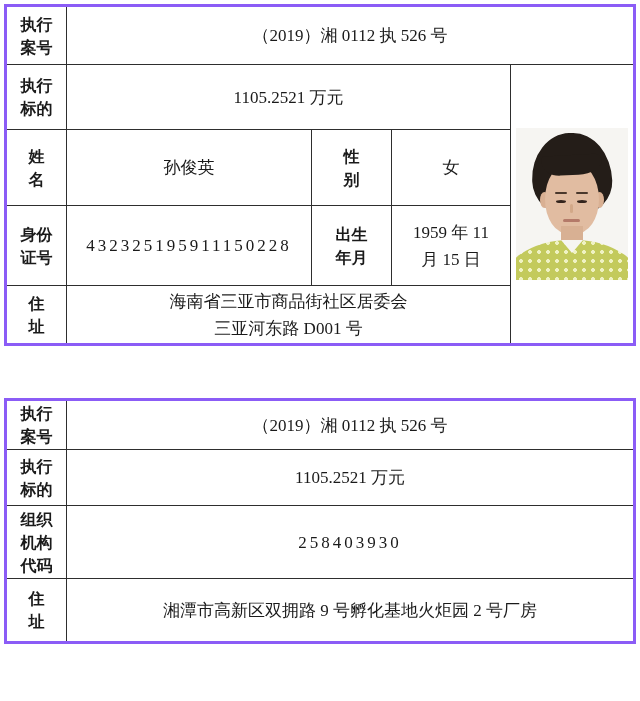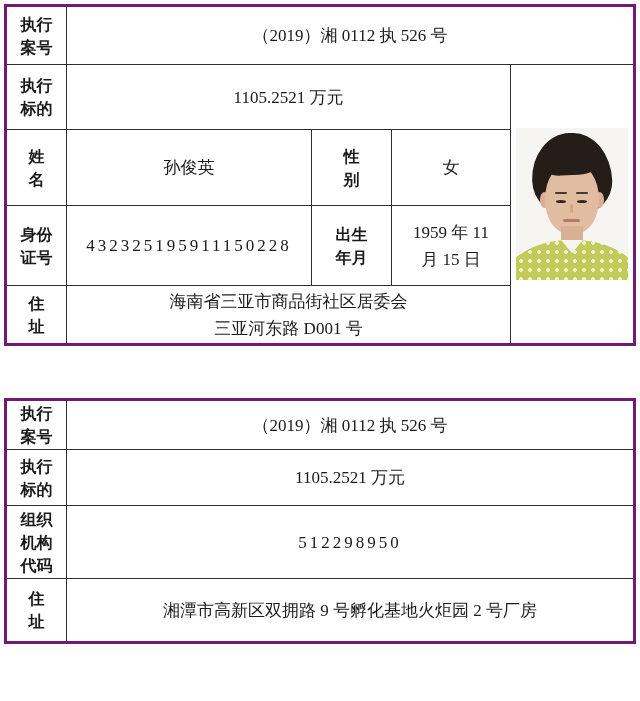--- a/index.html
+++ b/index.html
@@ -3,21 +3,21 @@
 <meta charset="utf-8">
 <style>
   html,body{margin:0;padding:0;}
   body{
     width:640px;height:701px;position:relative;background:#ffffff;
     font-family:"Liberation Serif","DejaVu Serif",serif;color:#1a1a1a;
   }
   table{border-collapse:collapse;table-layout:fixed;position:absolute;left:4px;background:#fff;}
   #table-person{top:4px;width:629px;}
   #table-company{top:398px;width:629px;}
-  table{border:3px solid #701a75;}
+  table{border:3px solid #8b5cf6;}
   td{border:1px solid #2e2e2e;padding:0 4px;text-align:center;vertical-align:middle;
      white-space:pre-line;overflow:hidden;}
   td.lbl{font-weight:bold;font-size:16px;line-height:23px;}
   td.val{font-size:17px;line-height:27px;margin-left:8px;}
   td.num{letter-spacing:3px;}
   td.photo-cell{padding:0;vertical-align:middle;}
 
   
   .photo{position:relative;width:112px;height:152px;margin:0 auto;background:#f6f5f2;overflow:hidden;}
   .photo *{position:absolute;}
@@ -124,21 +124,21 @@
   </tr>
   <tr style="height:56px">
     <td class="lbl">执行
 标的</td>
     <td class="val">1105.2521 万元</td>
   </tr>
   <tr style="height:73px">
     <td class="lbl">组织
 机构
 代码</td>
-    <td class="val num">512298950</td>
+    <td class="val num">258403930</td>
   </tr>
   <tr style="height:64px">
     <td class="lbl">住
 址</td>
     <td class="val">湘潭市高新区双拥路 9 号孵化基地火炬园 2 号厂房</td>
   </tr>
 </tbody>
   </table>
 
 </body></html>

